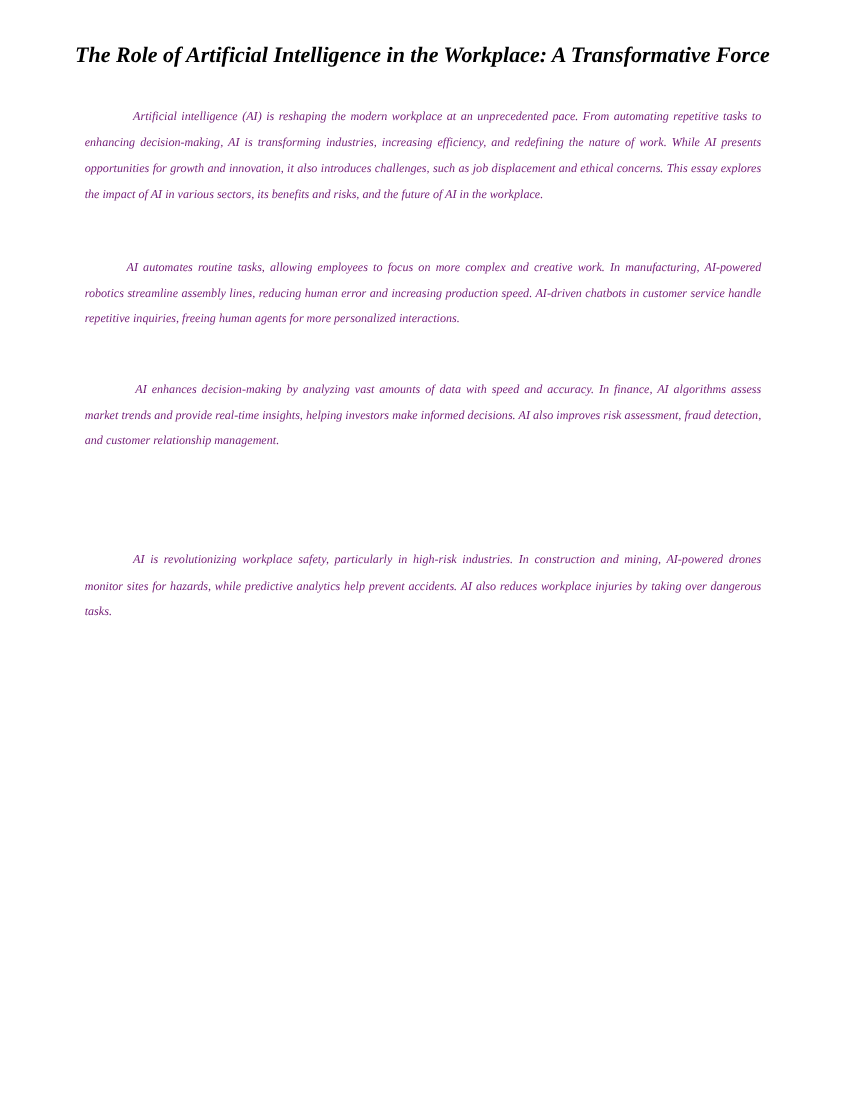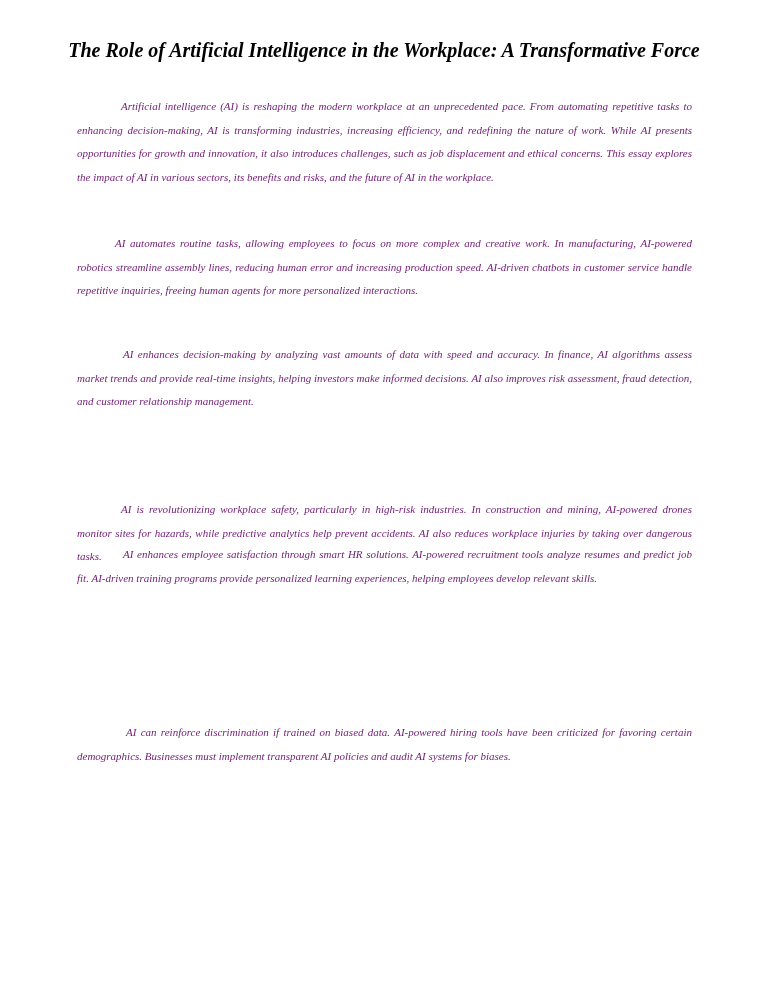--- a/index.html
+++ b/index.html
@@ -61,15 +61,13 @@
 </head>
 <body>
 
 <div class="page">
   <h1 class="title">The Role of Artificial Intelligence in the Workplace: A Transformative Force</h1>
 
   <p class="para p1">Artificial intelligence (AI) is reshaping the modern workplace at an unprecedented pace. From automating repetitive tasks to enhancing decision-making, AI is transforming industries, increasing efficiency, and redefining the nature of work. While AI presents opportunities for growth and innovation, it also introduces challenges, such as job displacement and ethical concerns. This essay explores the impact of AI in various sectors, its benefits and risks, and the future of AI in the workplace.</p>
   <p class="para p3">AI enhances decision-making by analyzing vast amounts of data with speed and accuracy. In finance, AI algorithms assess market trends and provide real-time insights, helping investors make informed decisions. AI also improves risk assessment, fraud detection, and customer relationship management.</p>
   <p class="para p2">AI automates routine tasks, allowing employees to focus on more complex and creative work. In manufacturing, AI-powered robotics streamline assembly lines, reducing human error and increasing production speed. AI-driven chatbots in customer service handle repetitive inquiries, freeing human agents for more personalized interactions.</p>
   <p class="para p4">AI is revolutionizing workplace safety, particularly in high-risk industries. In construction and mining, AI-powered drones monitor sites for hazards, while predictive analytics help prevent accidents. AI also reduces workplace injuries by taking over dangerous tasks.</p>
-  <p class="para p5">AI enhances employee satisfaction through smart HR solutions. AI-powered recruitment tools analyze resumes and predict job fit. AI-driven training programs provide personalized learning experiences, helping employees develop relevant skills.</p>
-  <p class="para p7">AI can reinforce discrimination if trained on biased data. AI-powered hiring tools have been criticized for favoring certain demographics. Businesses must implement transparent AI policies and audit AI systems for biases.</p>
 </div>
 
 </body></html>

